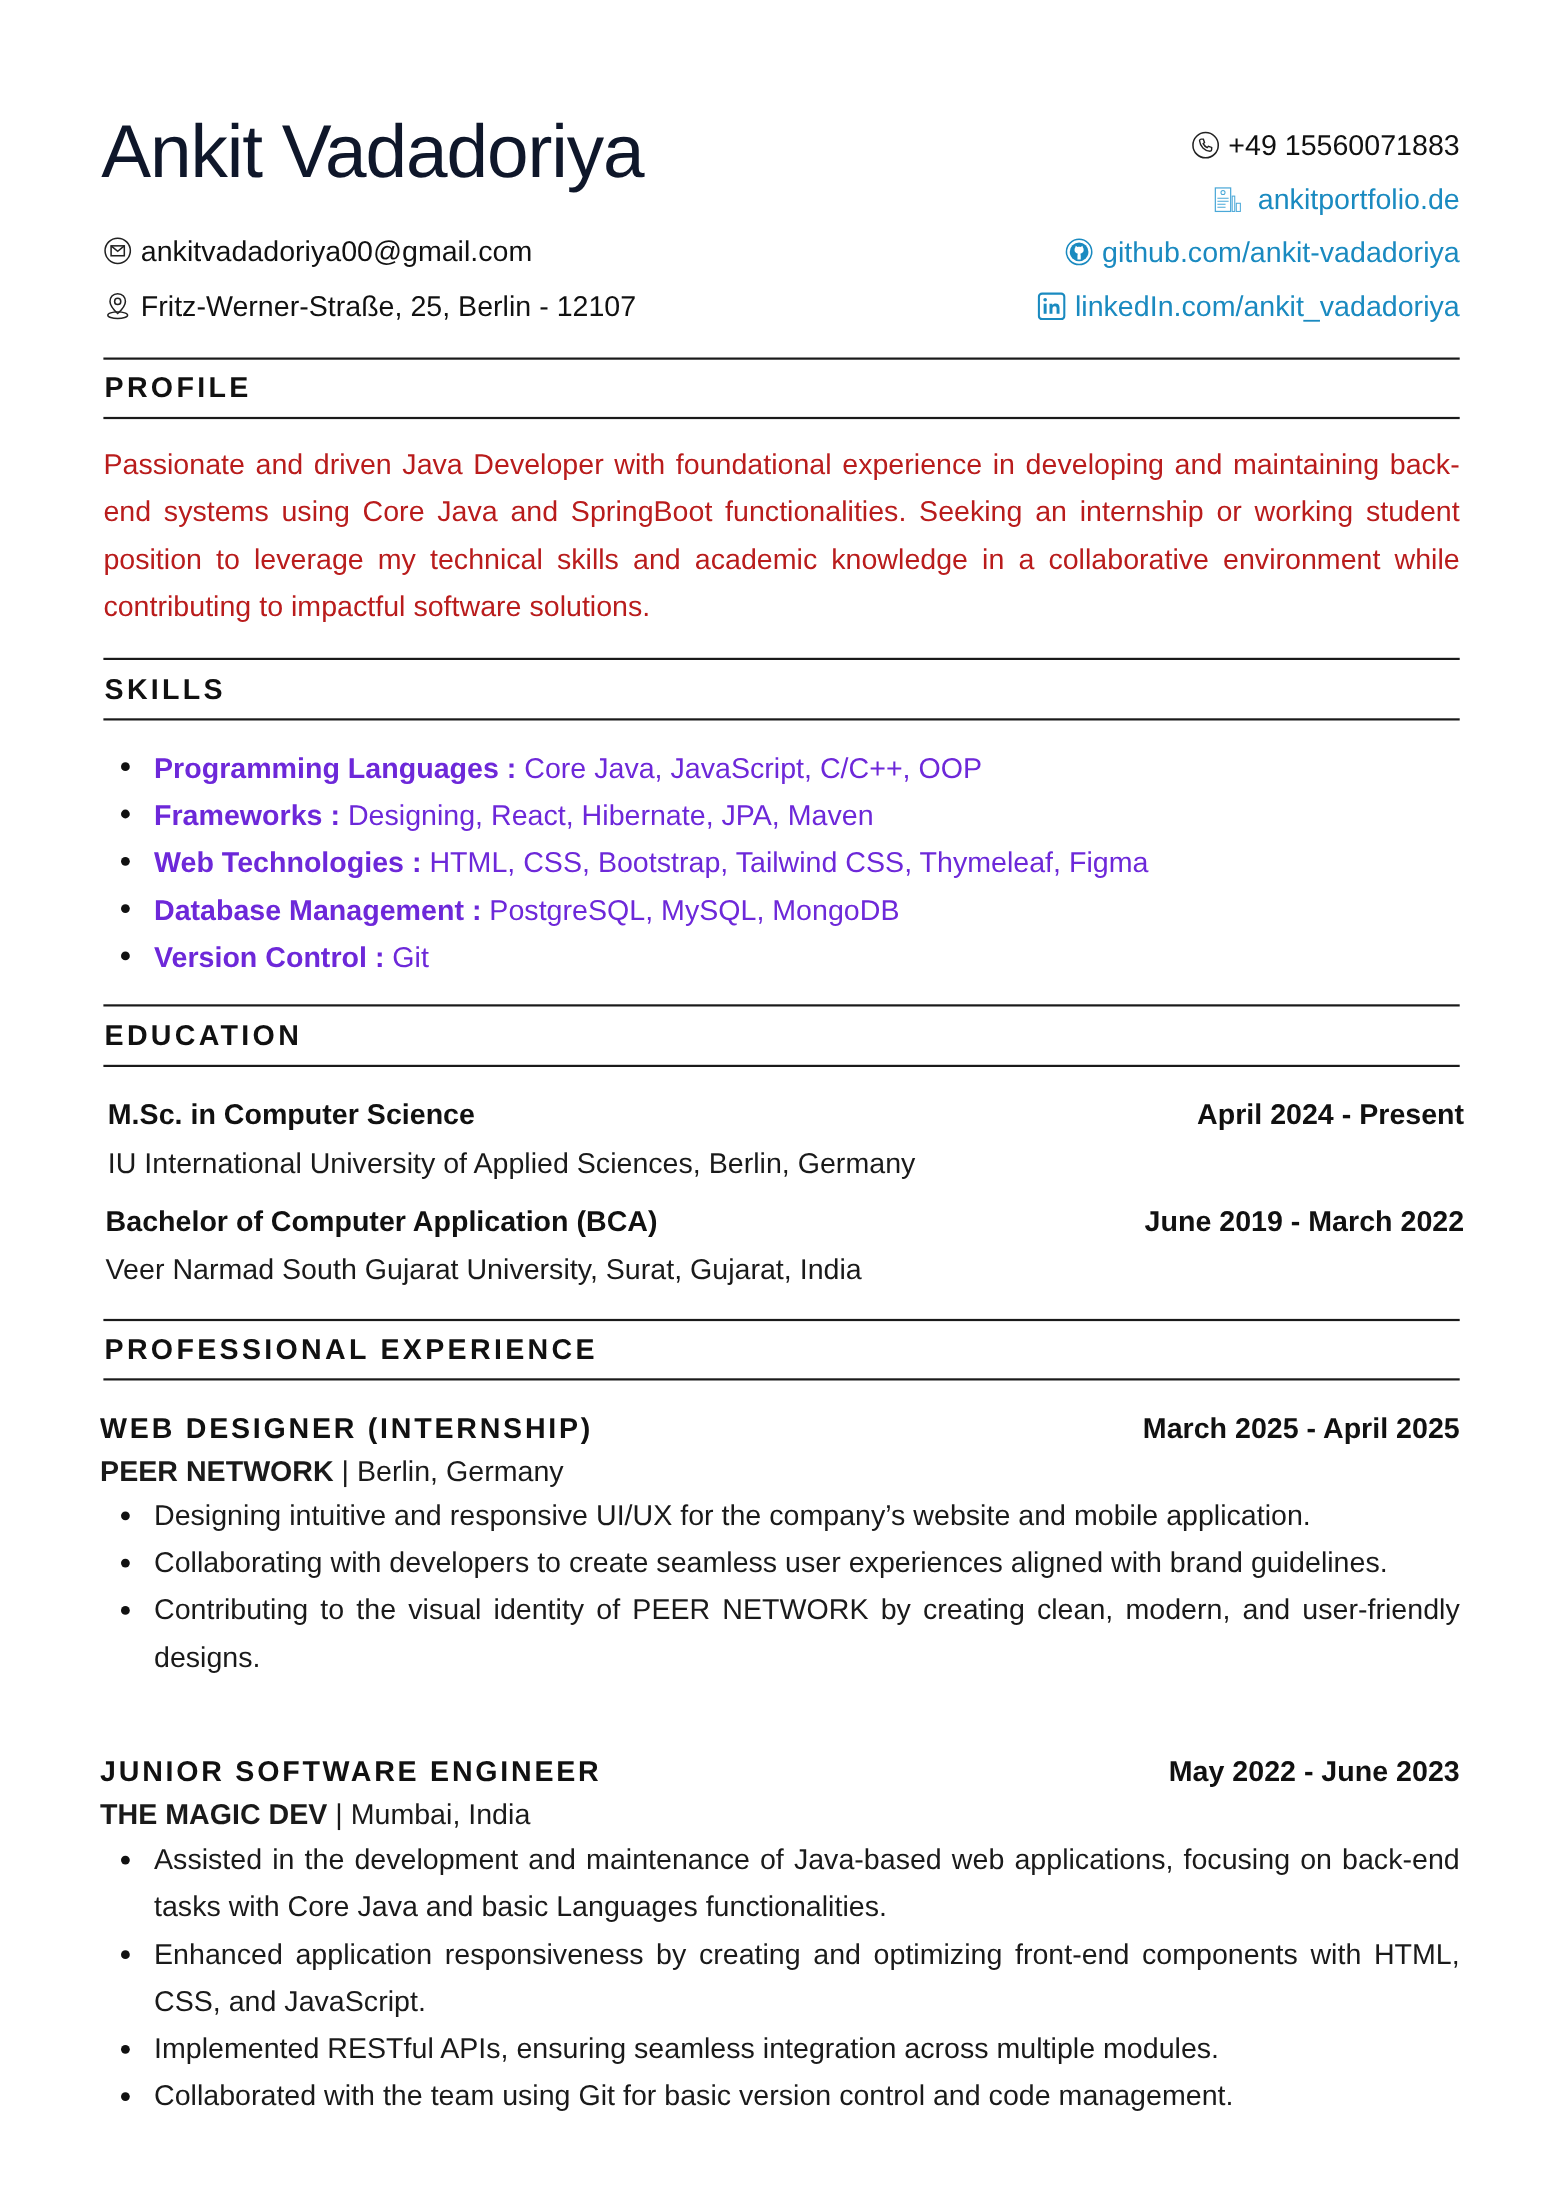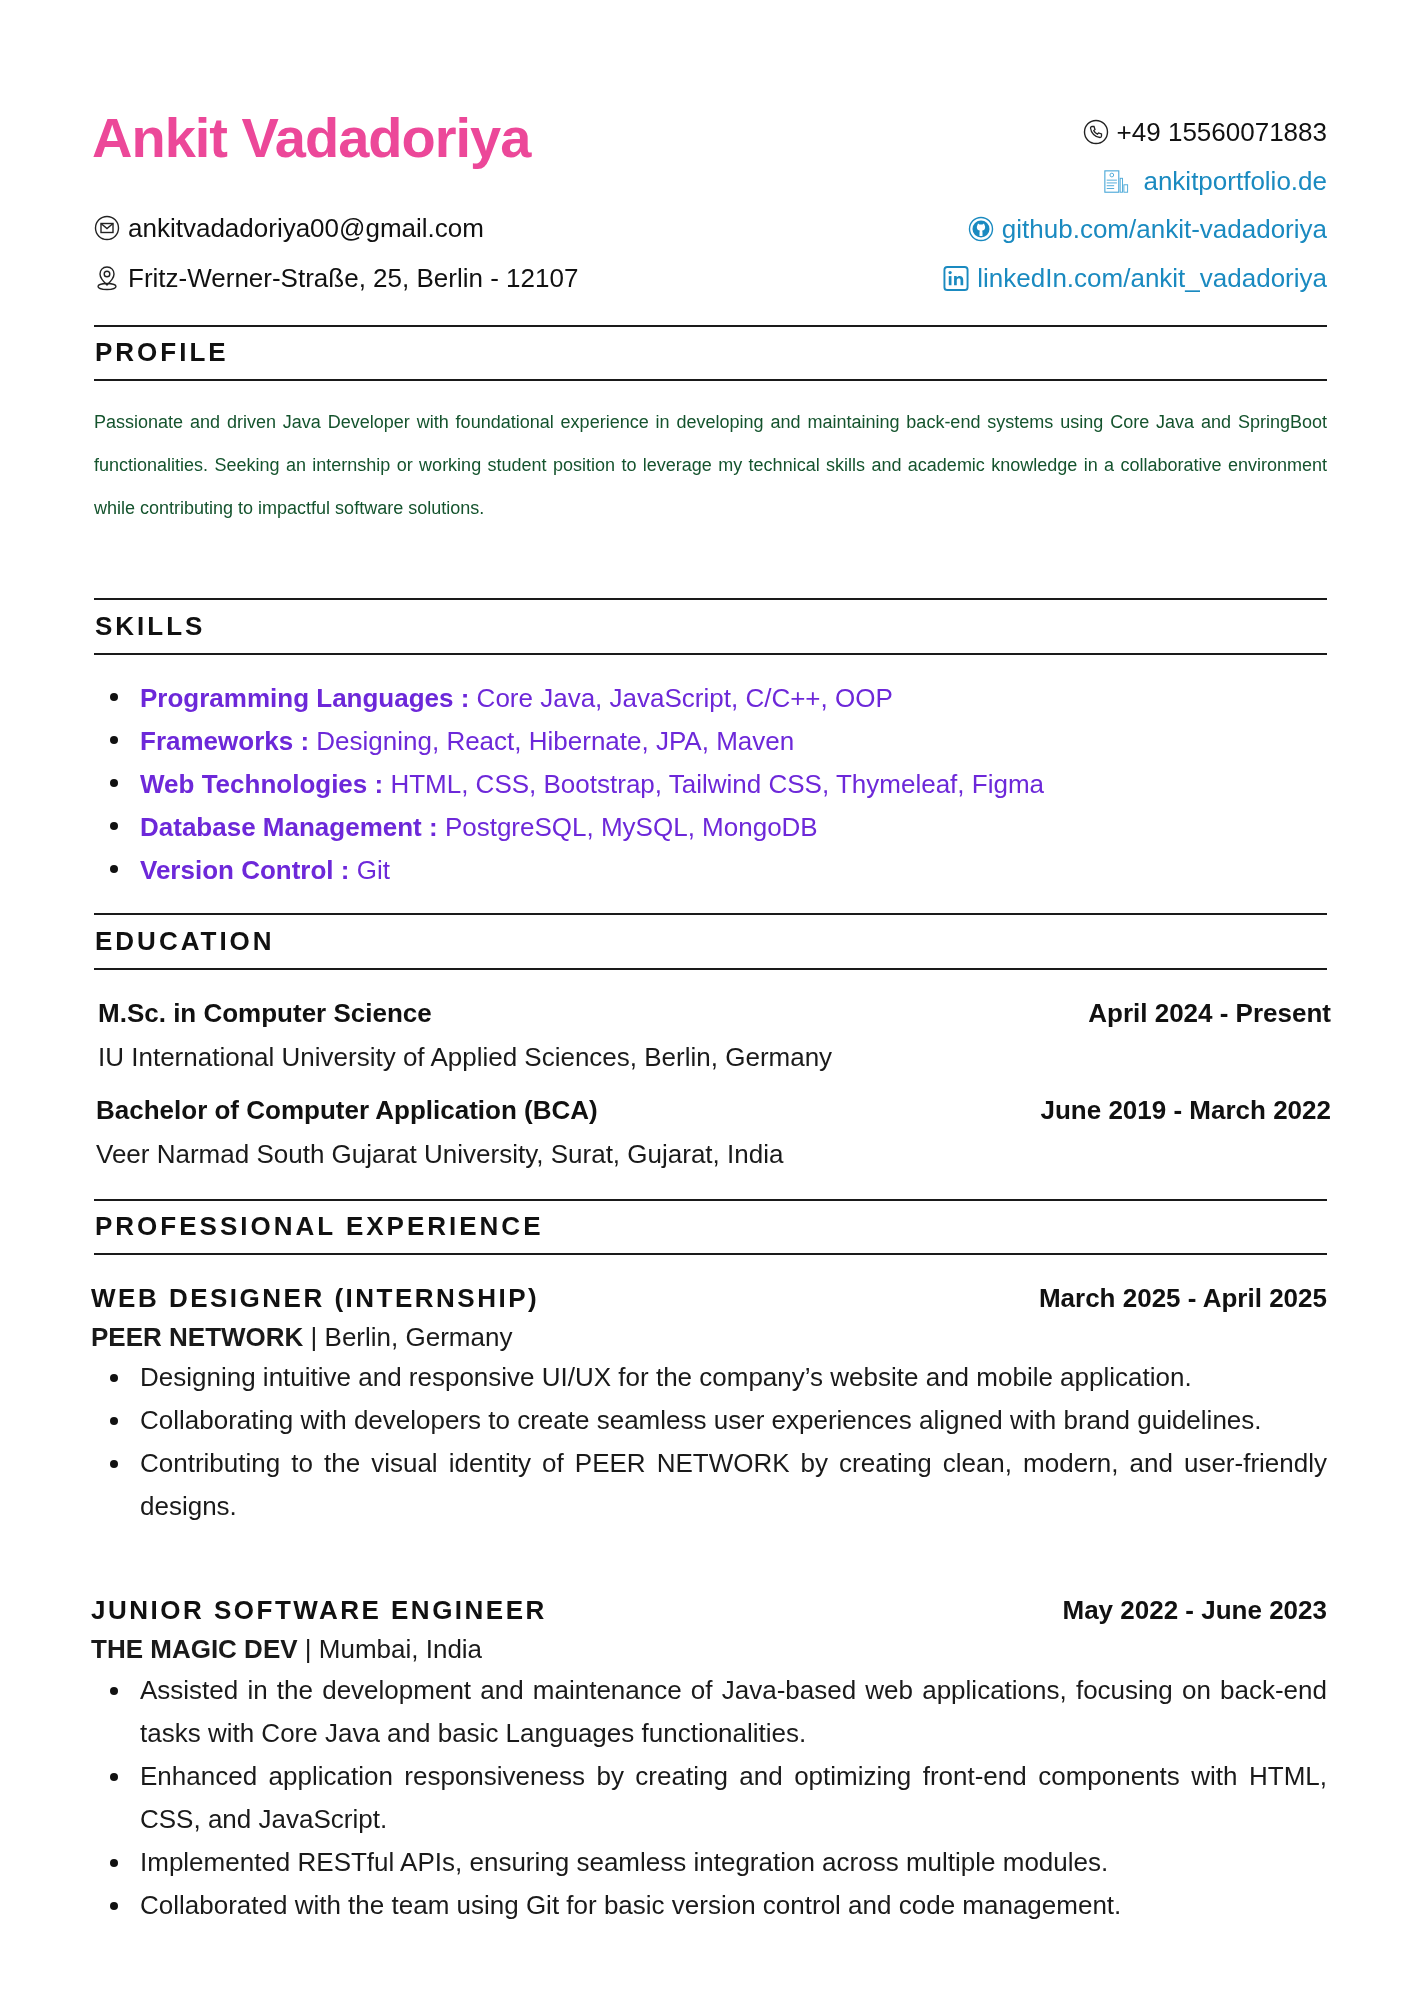--- a/index.html
+++ b/index.html
@@ -1,26 +1,26 @@
 <!DOCTYPE html>
 <html><head>
 <meta charset="utf-8">
 <style>
   html, body { margin:0; padding:0; background:#ffffff; }
   body { width:1414px; height:2000px; position:relative; overflow:hidden;
          font-family:"Liberation Sans", sans-serif; color:#111; }
   .abs { position:absolute; }
-  .name { left:92px; top:88px; font-size:56px; font-weight:bold; letter-spacing:-1px; line-height:100px; color:#ec4899; white-space:nowrap; }
+  .name { left:92px; top:88px; font-size:68px; font-weight:normal; letter-spacing:-1px; line-height:100px; color:#0f172a; white-space:nowrap; }
   .contact { font-size:26px; line-height:32px; white-space:nowrap; display:flex; align-items:center; }
   .contact .ic { width:26px; height:26px; margin-right:8px; display:inline-flex; }
   .right { right:87px; justify-content:flex-start; }
   .link { color:#1a8ac0; }
   .rule { left:94px; width:1233px; height:0; border-top:2.5px solid #1a1a1a; }
   .sec-h { left:95px; font-size:26px; font-weight:bold; letter-spacing:3px; color:#111; line-height:32px; }
-  .para { left:94px; width:1233px; font-size:18px; line-height:43px; text-align:justify; color:#14532d; }
+  .para { left:94px; width:1233px; font-size:26px; line-height:43px; text-align:justify; color:#b91c1c; }
   .skill { left:110px; font-size:26px; line-height:32px; white-space:nowrap; color:#6d28d9; }
   .bullet { display:inline-block; width:8px; height:8px; border-radius:50%; background:#111; margin-right:22px; vertical-align:middle; position:relative; top:-3px; }
   .row { left:96px; width:1233px; display:flex; justify-content:space-between; font-size:26px; line-height:32px; color:#111; }
   .b { font-weight:bold; }
   .sub { left:96px; font-size:26px; line-height:32px; color:#1a1a1a; white-space:nowrap; }
   .job-title { font-weight:bold; letter-spacing:2.5px; }
   .exp-list { left:110px; width:1217px; font-size:26px; line-height:43px; color:#1a1a1a; }
   .exp-item { display:flex; text-align:justify; }
   .exp-item .bullet { flex:0 0 auto; margin-top:18px; top:0; }
   .exp-item .txt { flex:1; }

